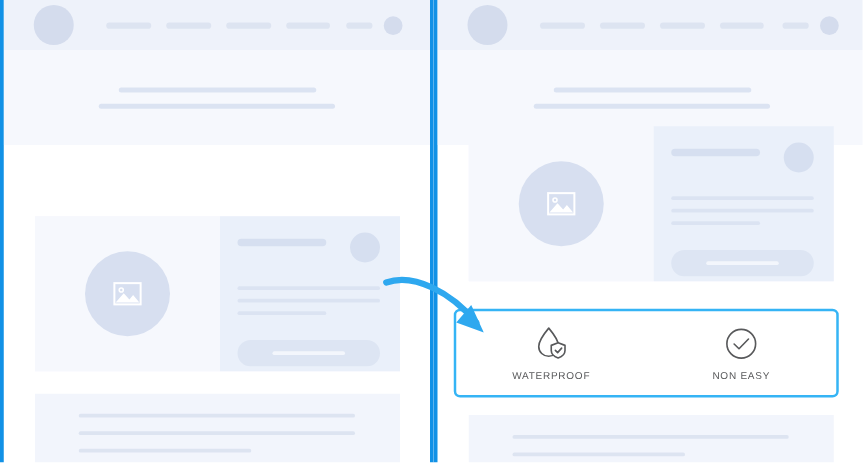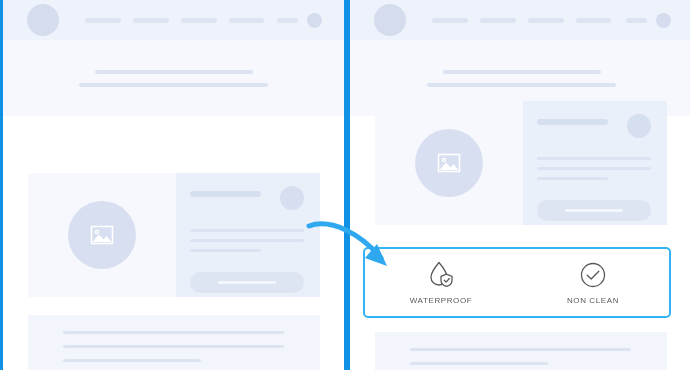--- a/index.html
+++ b/index.html
@@ -374,21 +374,21 @@
           <div class="badge-label">WATERPROOF</div>
         </div>
 
         <div class="badge">
           <div class="badge-icon">
             <svg width="28" height="28" viewBox="0 0 28 28">
               <circle cx="14" cy="14" r="11.5" fill="none" stroke="#58595b" stroke-width="1.3"></circle>
               <path d="M8.3 14.2 L12.2 18 L19.8 10.2" fill="none" stroke="#58595b" stroke-width="1.3" stroke-linecap="round" stroke-linejoin="round"></path>
             </svg>
           </div>
-          <div class="badge-label">NON CLEAN</div>
+          <div class="badge-label">NON EASY</div>
         </div>
 
 
       </div>
 
       <div class="text-block" style="left:25px; top:332px; width:292px; height:54px;">
         <div class="tb-lines">
           <div class="tb-line a"></div>
           <div class="tb-line c"></div>
         </div>

